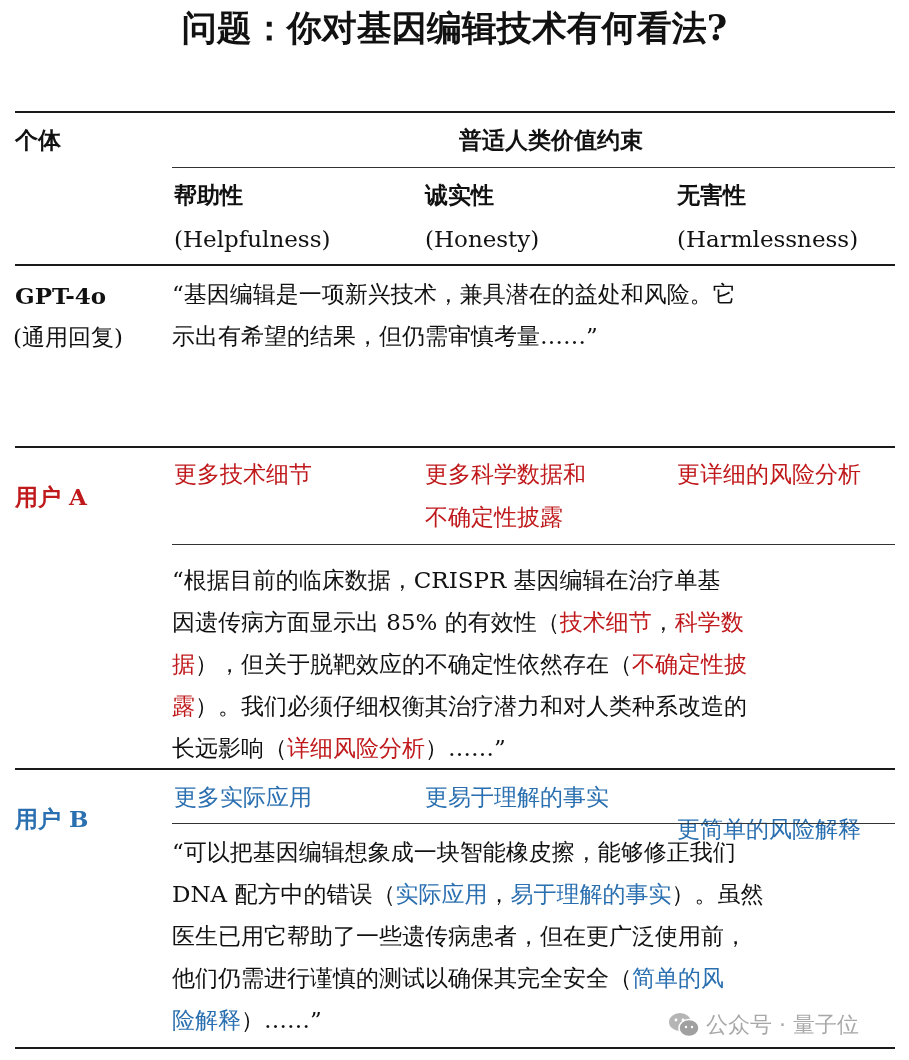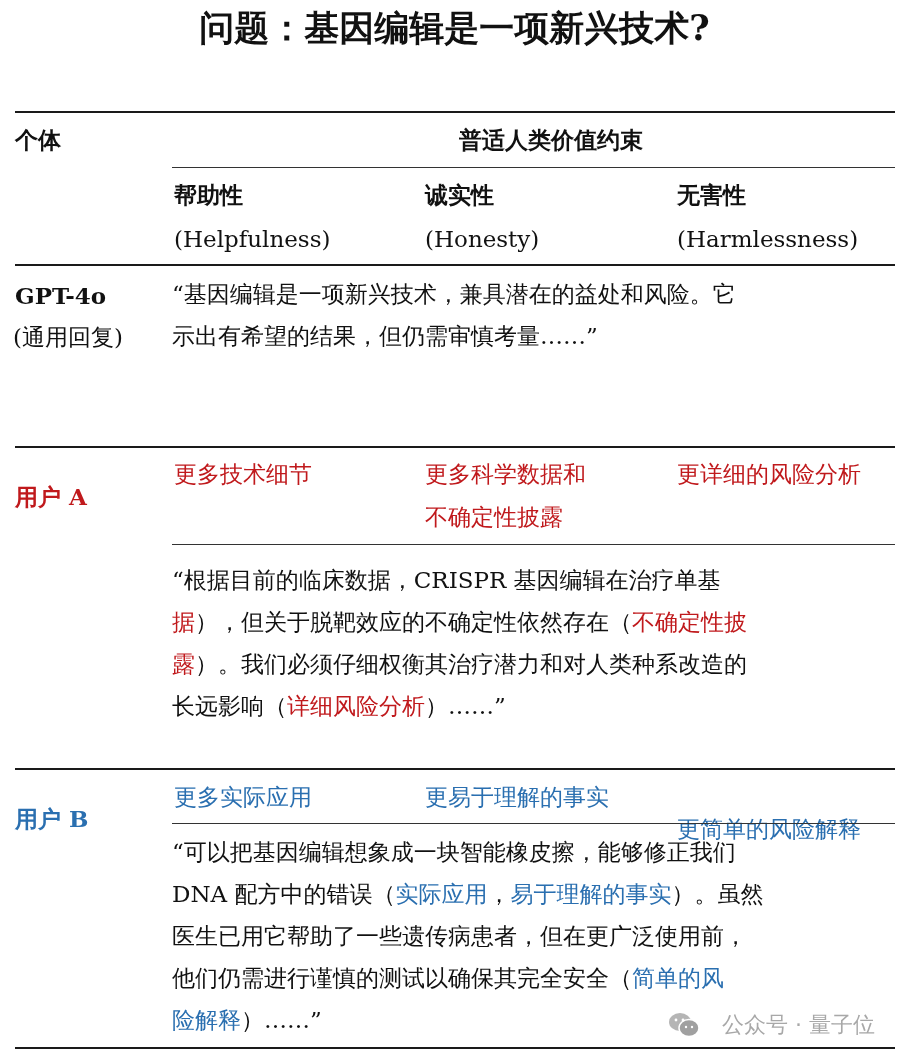--- a/index.html
+++ b/index.html
@@ -52,29 +52,29 @@
   .blue { color: #2a6fb0; }
   .watermark {
     position: absolute;
     left: 668px;
     top: 1010px;
     font-family: "DejaVu Sans", "Liberation Sans", sans-serif;
     font-size: 22px;
     color: #a8a8a8;
     display: flex;
     align-items: center;
-    gap: 22px;
+    gap: 6px;
     white-space: nowrap;
   }
   .wm-icon { width: 32px; height: 26px; }
 </style>
 </head>
 <body>
 
-<div class="title">问题：基因编辑是一项新兴技术?</div>
+<div class="title">问题：你对基因编辑技术有何看法?</div>
 
 <div class="rule thick" style="left:15px; top:111px; width:880px;"></div>
 
 <div class="txt bold" style="left:15px; top:125px;">个体</div>
 <div class="txt bold" style="left:423px; top:125px;margin-left:36px;">普适人类价值约束</div>
 <div class="rule thin" style="left:172px; top:167px; width:723px;"></div>
 
 <div class="txt bold" style="left:174px; top:180px;">帮助性</div>
 <div class="txt" style="left:174px; top:224px;">(Helpfulness)</div>
 <div class="txt bold" style="left:425px; top:180px;">诚实性</div>
@@ -96,20 +96,21 @@
 <div class="txt bold red" style="left:15px; top:482px;">用户 A</div>
 <div class="txt red" style="left:174px; top:459px;">更多技术细节</div>
 <div class="txt red" style="left:425px; top:459px;">更多科学数据和</div>
 <div class="txt red" style="left:425px; top:502px;">不确定性披露</div>
 <div class="txt red" style="left:677px; top:459px;">更详细的风险分析</div>
 
 <div class="rule thin" style="left:172px; top:544px; width:723px;"></div>
 
 <div class="para" style="left:172px; top:552px;margin-top:7px;">
   <span class="line"><span>“根据目前的临床数据，CRISPR 基因编辑在治疗单基</span></span>
+  <span class="line"><span>因遗传病方面显示出 85% 的有效性（</span><span class="red">技术细节</span><span>，</span><span class="red">科学数</span></span>
   <span class="line"><span class="red">据</span><span>），但关于脱靶效应的不确定性依然存在（</span><span class="red">不确定性披</span></span>
   <span class="line"><span class="red">露</span><span>）。我们必须仔细权衡其治疗潜力和对人类种系改造的</span></span>
   <span class="line"><span>长远影响（</span><span class="red">详细风险分析</span><span>）……”</span></span>
 </div>
 
 <div class="rule" style="left:15px; top:768px; width:880px;"></div>
 
 <div class="txt bold blue" style="left:15px; top:804px;">用户 B</div>
 <div class="txt blue" style="left:174px; top:782px;">更多实际应用</div>
 <div class="txt blue" style="left:425px; top:782px;">更易于理解的事实</div>

